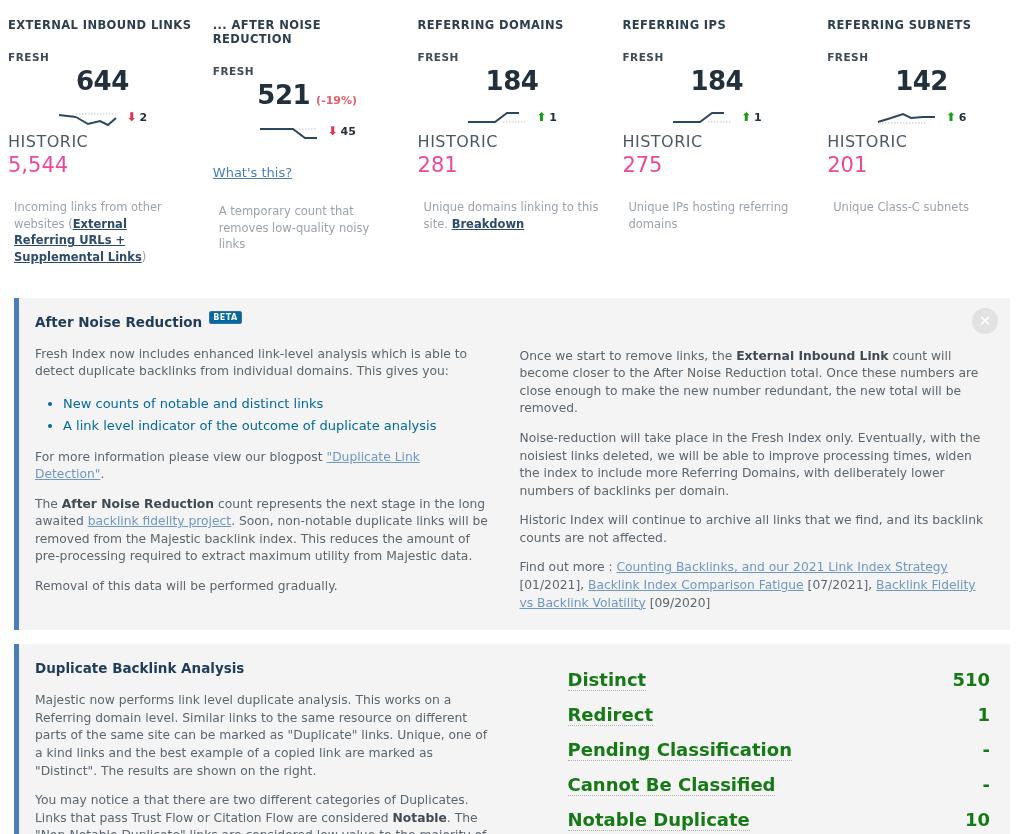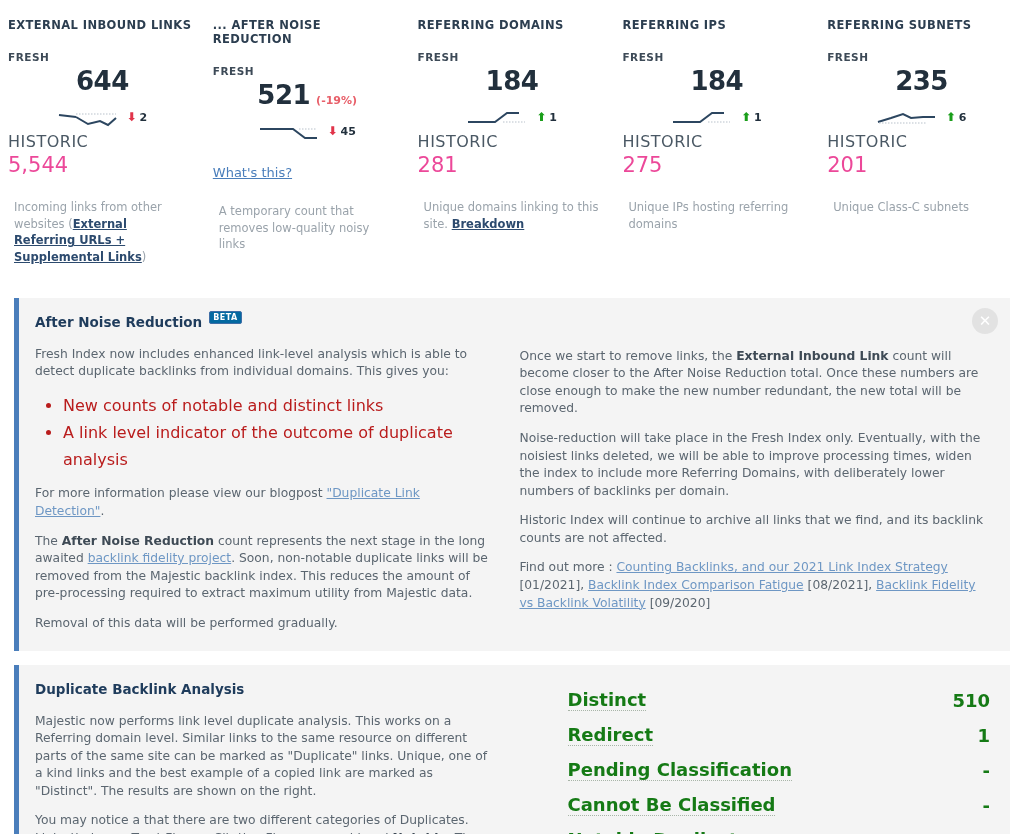--- a/index.html
+++ b/index.html
@@ -153,23 +153,23 @@
     line-height: 1.43;
     color: #5b6670;
   }
   .panel p:last-child { margin-bottom: 0; }
   .panel b { color: #3e4a55; }
   .panel ul {
     margin: 0 0 12px 0;
     padding-left: 28px;
   }
   .panel li {
-    font-size: 16px;
+    font-size: 13px;
     line-height: 1.68;
-    color: #b91c1c;
+    color: #0369a1;
   }
   .tlink {
     color: #6e97c4;
     text-decoration: underline;
     cursor: pointer;
   }
   .close-btn {
     position: absolute;
     top: 10px;
     right: 12px;
@@ -294,21 +294,21 @@
     </div>
     <div class="metric-historic-label">HISTORIC</div>
     <div class="metric-historic-value">275</div>
     <div class="metric-desc"><span>Unique IPs hosting referring domains</span></div>
   </div>
 
   <div class="metric-col">
     <div class="metric-title">REFERRING SUBNETS</div>
     <div class="metric-sub">FRESH</div>
     <div class="metric-fresh-row">
-      <span class="metric-fresh-value">235</span>
+      <span class="metric-fresh-value">142</span>
     </div>
     <div class="spark-row">
       <svg class="spark" width="62" height="22" viewBox="0 0 62 22">
         <path d="M1 16 L14 12 L26 8 L34 12 L46 11 L58 11" stroke="#2c4660" stroke-width="2" fill="none"></path>
         <path d="M2 17 L50 17" stroke="#b9c2cb" stroke-width="1.2" stroke-dasharray="1.5,1.5" fill="none"></path>
       </svg>
       <span class="delta">
         <span class="arrow up">⬆</span>
         <span>6</span>
       </span>
@@ -336,21 +336,21 @@
     <p><span>For more information please view our blogpost </span><span class="tlink">"Duplicate Link Detection"</span><span>.</span></p>
     <p><span>The </span><b>After Noise Reduction</b><span> count represents the next stage in the long awaited </span><span class="tlink">backlink fidelity project</span><span>. Soon, non-notable duplicate links will be removed from the Majestic backlink index. This reduces the amount of pre-processing required to extract maximum utility from Majestic data.</span></p>
     <p>Removal of this data will be performed gradually.</p>
   </div>
 
   <div class="panel-right">
     <div style="height:34px"></div>
     <p><span>Once we start to remove links, the </span><b>External Inbound Link</b><span> count will become closer to the After Noise Reduction total. Once these numbers are close enough to make the new number redundant, the new total will be removed.</span></p>
     <p>Noise-reduction will take place in the Fresh Index only. Eventually, with the noisiest links deleted, we will be able to improve processing times, widen the index to include more Referring Domains, with deliberately lower numbers of backlinks per domain.</p>
     <p>Historic Index will continue to archive all links that we find, and its backlink counts are not affected.</p>
-    <p><span>Find out more : </span><span class="tlink">Counting Backlinks, and our 2021 Link Index Strategy</span><span> [01/2021], </span><span class="tlink">Backlink Index Comparison Fatigue</span><span> [08/2021], </span><span class="tlink">Backlink Fidelity vs Backlink Volatility</span><span> [09/2020]</span></p>
+    <p><span>Find out more : </span><span class="tlink">Counting Backlinks, and our 2021 Link Index Strategy</span><span> [01/2021], </span><span class="tlink">Backlink Index Comparison Fatigue</span><span> [07/2021], </span><span class="tlink">Backlink Fidelity vs Backlink Volatility</span><span> [09/2020]</span></p>
   </div>
 </div>
 
 <div class="panel" id="panel-dup">
   <div class="panel-left">
     <div class="panel-title">
       <span>Duplicate Backlink Analysis</span>
     </div>
     <p>Majestic now performs link level duplicate analysis. This works on a Referring domain level. Similar links to the same resource on different parts of the same site can be marked as "Duplicate" links. Unique, one of a kind links and the best example of a copied link are marked as "Distinct". The results are shown on the right.</p>
     <p><span>You may notice a that there are two different categories of Duplicates. Links that pass Trust Flow or Citation Flow are considered </span><b>Notable</b><span>. The "Non-Notable Duplicate" links are considered low value to the majority of Majestic users. These links have been targeted for removal in future index builds.</span></p>

